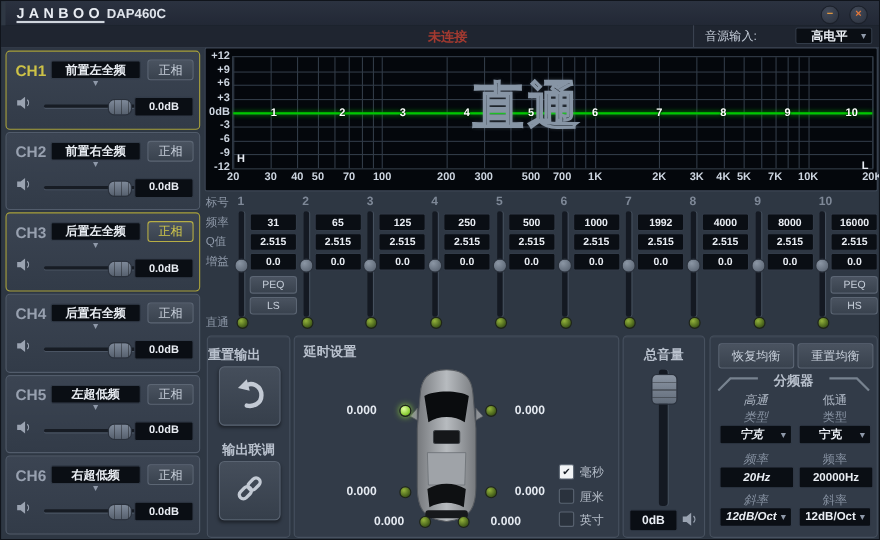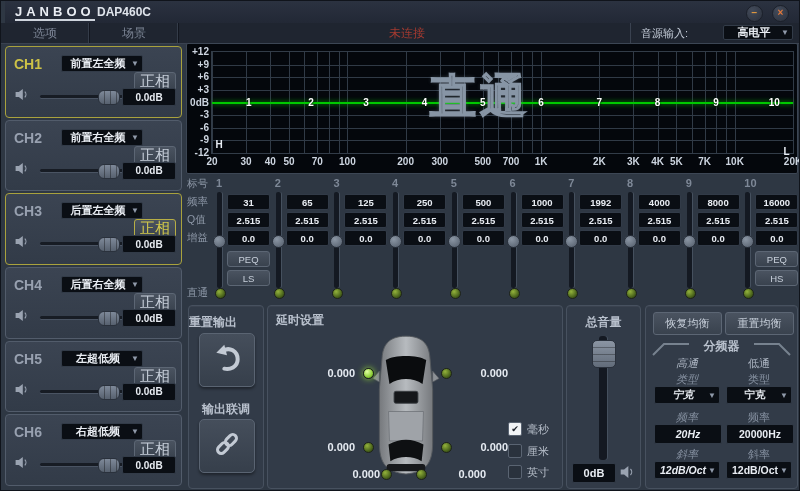--- a/index.html
+++ b/index.html
@@ -14,21 +14,21 @@
   .winbtn{position:absolute;top:4px;width:15px;height:15px;border-radius:50%;
           background:radial-gradient(circle at 35% 30%,#434b5a,#2b313d);border:1px solid #1b202a;
           color:#e59a3f;font-size:10px;font-weight:bold;line-height:14px;text-align:center;cursor:pointer;}
   .winbtn.close{color:#e5793a;}
   
   .menubar{position:absolute;left:0;top:22px;width:100%;height:20px;background:#1f2530;
            border-bottom:1px solid #3a4250;}
   .tab{position:absolute;top:0;width:88px;height:20px;line-height:20px;text-align:center;
        font-size:12px;color:#7c8595;border-right:1px solid #12161f;box-shadow:inset -1px 0 0 #343c49;cursor:pointer;}
   .status{position:absolute;left:388px;top:0;height:20px;line-height:20px;font-size:12px;
-          font-weight:normal;color:#a43a30;}
+          font-weight:bold;color:#a43a30;}
   .source{position:absolute;right:0;top:0;width:168px;height:20px;border-left:1px solid #3a4250;}
   .source-label{position:absolute;left:10px;top:0;line-height:20px;font-size:11px;color:#c2cad6;}
   .source-dd{position:absolute;right:6px;top:2px;width:70px;height:15px;}
   
   .box{background:#0a0e14;border:1px solid #323b48;border-radius:2px;color:#e9edf3;
        display:flex;align-items:center;justify-content:center;font-weight:bold;}
   .dd{justify-content:space-between;padding:0 3px;box-sizing:border-box;}
   .dd .dd-arr{color:#8f99a9;font-size:8px;}
   .dd .dd-text{flex:1;text-align:center;}
   .btn3d{background:linear-gradient(#4a5360,#39424e);border:1px solid #5c6674;border-radius:3px;
@@ -37,22 +37,22 @@
        background:radial-gradient(circle at 35% 30%,#93b23c,#47611a 65%,#27330f);}
   .led.on{background:radial-gradient(circle at 35% 30%,#e2ffa0,#8fd03a 60%,#4a7a14);box-shadow:0 0 6px #8fd03a;}
   
   #channels{position:absolute;left:4px;top:45px;width:177px;bottom:4px;display:flex;
             flex-direction:column;gap:2px;}
   .ch{position:relative;flex:1;background:linear-gradient(#3b4452,#323b48);
       border:1px solid #525c6b;border-radius:4px;}
   .ch.sel{border-color:#a9a23d;}
   .ch-id{position:absolute;left:8px;top:9px;font-size:14px;font-weight:bold;color:#98a1b0;}
   .ch-id.hl{color:#cdc247;}
-  .ch-sel{position:absolute;left:55px;top:8px;width:82px;height:17px;font-size:11px;}
-  .phase{position:absolute;right:5px;top:25px;width:40px;height:17px;font-size:15px;}
+  .ch-sel{position:absolute;left:40px;top:8px;width:82px;height:17px;font-size:11px;flex-direction:column;}
+  .phase{position:absolute;right:5px;top:7px;width:40px;height:17px;font-size:11px;}
   .phase.hl{color:#d3c94a;border-color:#b7ae45;}
   .spk{position:absolute;left:8px;top:40px;}
   .hslider{position:absolute;left:34px;top:48px;width:84px;height:3px;background:#171c24;
            border-radius:2px;box-shadow:0 1px 0 #4a5463;cursor:pointer;}
   .hknob{position:absolute;left:58px;top:-5px;width:20px;height:13px;border-radius:6px;
          border:1px solid #2a313c;cursor:pointer;
          background:linear-gradient(#7e8999,#57616f);
          background-image:repeating-linear-gradient(90deg,rgba(0,0,0,0) 0 5px,rgba(0,0,0,.35) 5px 6px),linear-gradient(#7e8999,#57616f);}
   .gainbox{position:absolute;right:5px;top:41px;width:52px;height:16px;font-size:10px;}
   
@@ -89,21 +89,21 @@
            color:rgba(150,156,166,0.42);letter-spacing:9px;white-space:nowrap;pointer-events:none;}
   
   .panel{position:absolute;top:304px;height:184px;background:#323b48;border:1px solid #47515f;
          border-radius:4px;box-sizing:border-box;box-shadow:inset 0 1px 0 rgba(255,255,255,.04);}
   .ptitle{position:absolute;font-size:12px;font-weight:bold;color:#b9c1cd;}
   .sqbtn{position:absolute;width:54px;height:52px;border-radius:5px;
          background:linear-gradient(#454e5b,#363f4b);border:1px solid #5a6472;
          box-shadow:0 2px 3px rgba(0,0,0,.4);display:flex;align-items:center;justify-content:center;cursor:pointer;}
   
   .car{position:absolute;left:104px;top:22px;width:68px;height:156px;}
-  .dval{position:absolute;width:40px;font-size:11px;font-weight:bold;color:#e6ebf2;text-align:right;}
+  .dval{position:absolute;width:40px;font-size:11px;font-weight:bold;color:#e6ebf2;}
   .ddot{position:absolute;}
   .unit{position:absolute;left:240px;height:14px;display:flex;align-items:center;gap:5px;}
   .cb{width:12px;height:12px;border-radius:2px;background:#2a323d;border:1px solid #5a6472;
       font-size:9px;line-height:12px;text-align:center;color:#1a1f27;cursor:pointer;}
   .cb.checked{background:#f2f4f6;}
   .unit-lab{font-size:11px;color:#b6bec9;}
   
   .vtrack-big{position:absolute;left:32px;top:30px;width:8px;height:124px;background:#141922;
               border-radius:3px;box-shadow:1px 0 0 #45505e;cursor:pointer;}
   .vknob-big{position:absolute;left:25px;top:34px;width:22px;height:26px;border-radius:5px;
@@ -125,22 +125,20 @@
 <div class="app">
 
   <div class="titlebar">
     <span class="brand">JANBOO</span>
     <span class="model">DAP460C</span>
     <div class="winbtn" style="right:40px">−</div>
     <div class="winbtn close" style="right:14px">×</div>
   </div>
 
   <div class="menubar">
-    <div class="tab" style="left:0">选项</div>
-    <div class="tab" style="left:89px">场景</div>
     <div class="status">未连接</div>
     <div class="source">
       <span class="source-label">音源输入:</span>
       <div class="source-dd box dd" style="font-size:11px">
         <span class="dd-text">高电平</span>
         <span class="dd-arr">▼</span>
       </div>
     </div>
   </div>
 

